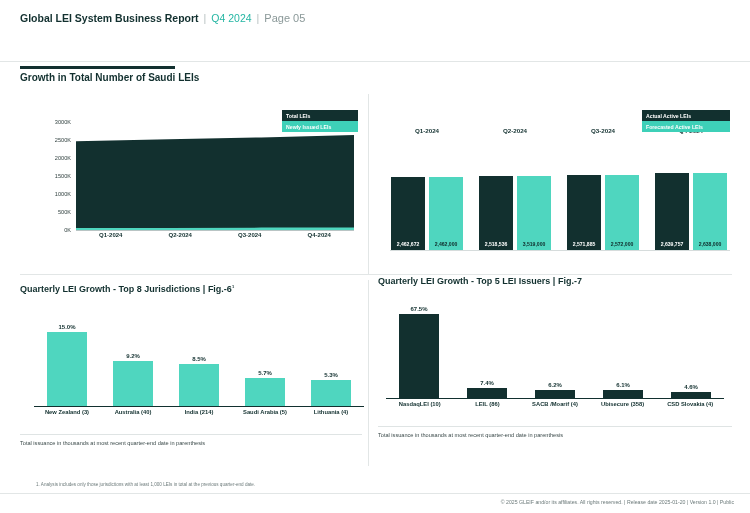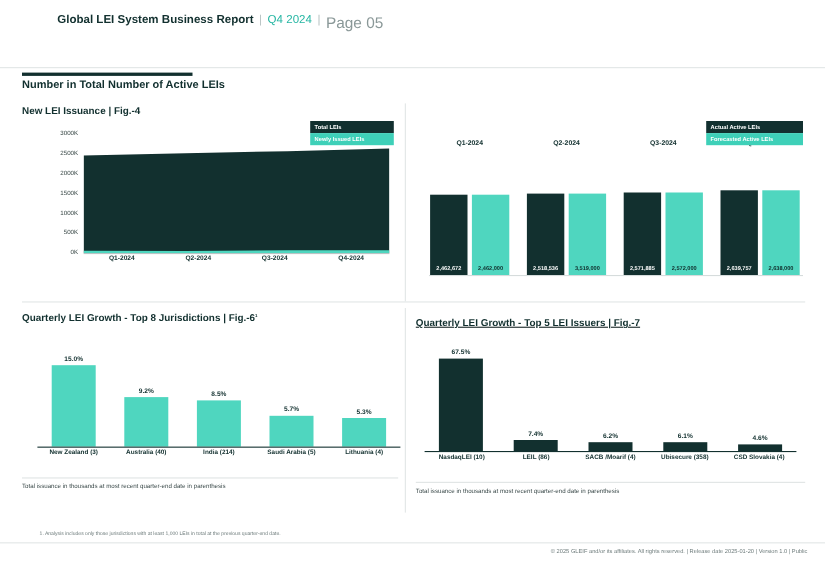--- a/index.html
+++ b/index.html
@@ -27,37 +27,36 @@
     position: absolute;
     left: 0; top: 0;
     width: 750px; height: 62px;
     border-bottom: 1px solid #e2e6e6;
     box-sizing: border-box;
   }
   .header-title-wrap {
     position: absolute;
     left: 20px; top: 12px;
     display: flex;
-    align-items: flex-start;
+    align-items: center;
     gap: 5px;
     font-size: 10.5px;
-    margin-left: 32px;
   }
   .hdr-main {
     font-weight: bold;
     color: #12302f;
     font-size: 10.5px;
   }
   .hdr-sep { color: #b8c2c2; font-size: 10.5px; }
   .hdr-q {
     font-weight: normal;
     color: #25b6a3;
     font-size: 10.5px;
   }
-  .hdr-page { color: #8a9898; font-size: 14px; }
+  .hdr-page { color: #8a9898; font-size: 11px; }
 
   .logo {
     position: absolute;
     right: 18px; top: 8px;
     width: 62px; height: 46px;
   }
   .logo-circle {
     position: absolute;
     left: 8px; top: 1px;
     width: 44px; height: 44px;
@@ -310,28 +309,27 @@
     <div class="header-title-wrap">
       <span class="hdr-main">Global LEI System Business Report</span>
       <span class="hdr-sep">|</span>
       <span class="hdr-q">Q4 2024</span>
       <span class="hdr-sep">|</span>
       <span class="hdr-page">Page 05</span>
     </div>
   </div>
 
   <div class="section-rule"></div>
-  <div class="section-title">Number in Total Number of Active LEIs</div>
+  <div class="section-title">Growth in Total Number of Saudi LEIs</div>
 
   <div class="divider-v" style="left:368px; top:94px; height:180px;"></div>
   <div class="divider-h" style="left:20px; top:274px; width:712px;"></div>
   <div class="divider-v" style="left:368px; top:280px; height:186px;"></div>
 
   <div class="panel" style="left:20px; top:96px; width:342px; height:170px;">
-    <div class="panel-title">New LEI Issuance | Fig.-4</div>
 
     <div class="legend-box" style="right:4px; top:14px;">
       <div class="legend-row legend-dark">Total LEIs</div>
       <div class="legend-row legend-teal">Newly Issued LEIs</div>
     </div>
 
     <div style="position:absolute; left:56px; top:26px; width:0; height:108px;">
       <div class="ytick" style="top:108px;">0K</div>
       <div class="ytick" style="top:90px;">500K</div>
       <div class="ytick" style="top:72px;">1000K</div>
@@ -443,21 +441,21 @@
       <span>Australia (40)</span>
       <span>India (214)</span>
       <span>Saudi Arabia (5)</span>
       <span>Lithuania (4)</span>
     </div>
 
     <div class="note-rule" style="left:0px; top:150px; width:342px;"></div>
     <div class="note" style="left:0px; top:156px;">Total issuance in thousands at most recent quarter-end date in parenthesis</div>
   </div>
 
-  <div class="panel" style="left:378px; top:288px; width:354px; height:180px;text-decoration:underline;">
+  <div class="panel" style="left:378px; top:276px; width:354px; height:180px;">
     <div class="panel-title">Quarterly LEI Growth - Top 5 LEI Issuers | Fig.-7</div>
 
     <div class="bars-area" style="left:8px; width:338px;">
       <div class="vbar-col" style="left:0px;">
         <div class="vbar dark" style="height:84px;"></div>
         <div class="vbar-val" style="bottom:86px;">67.5%</div>
       </div>
       <div class="vbar-col" style="left:68px;">
         <div class="vbar dark" style="height:10px;"></div>
         <div class="vbar-val" style="bottom:12px;">7.4%</div>

